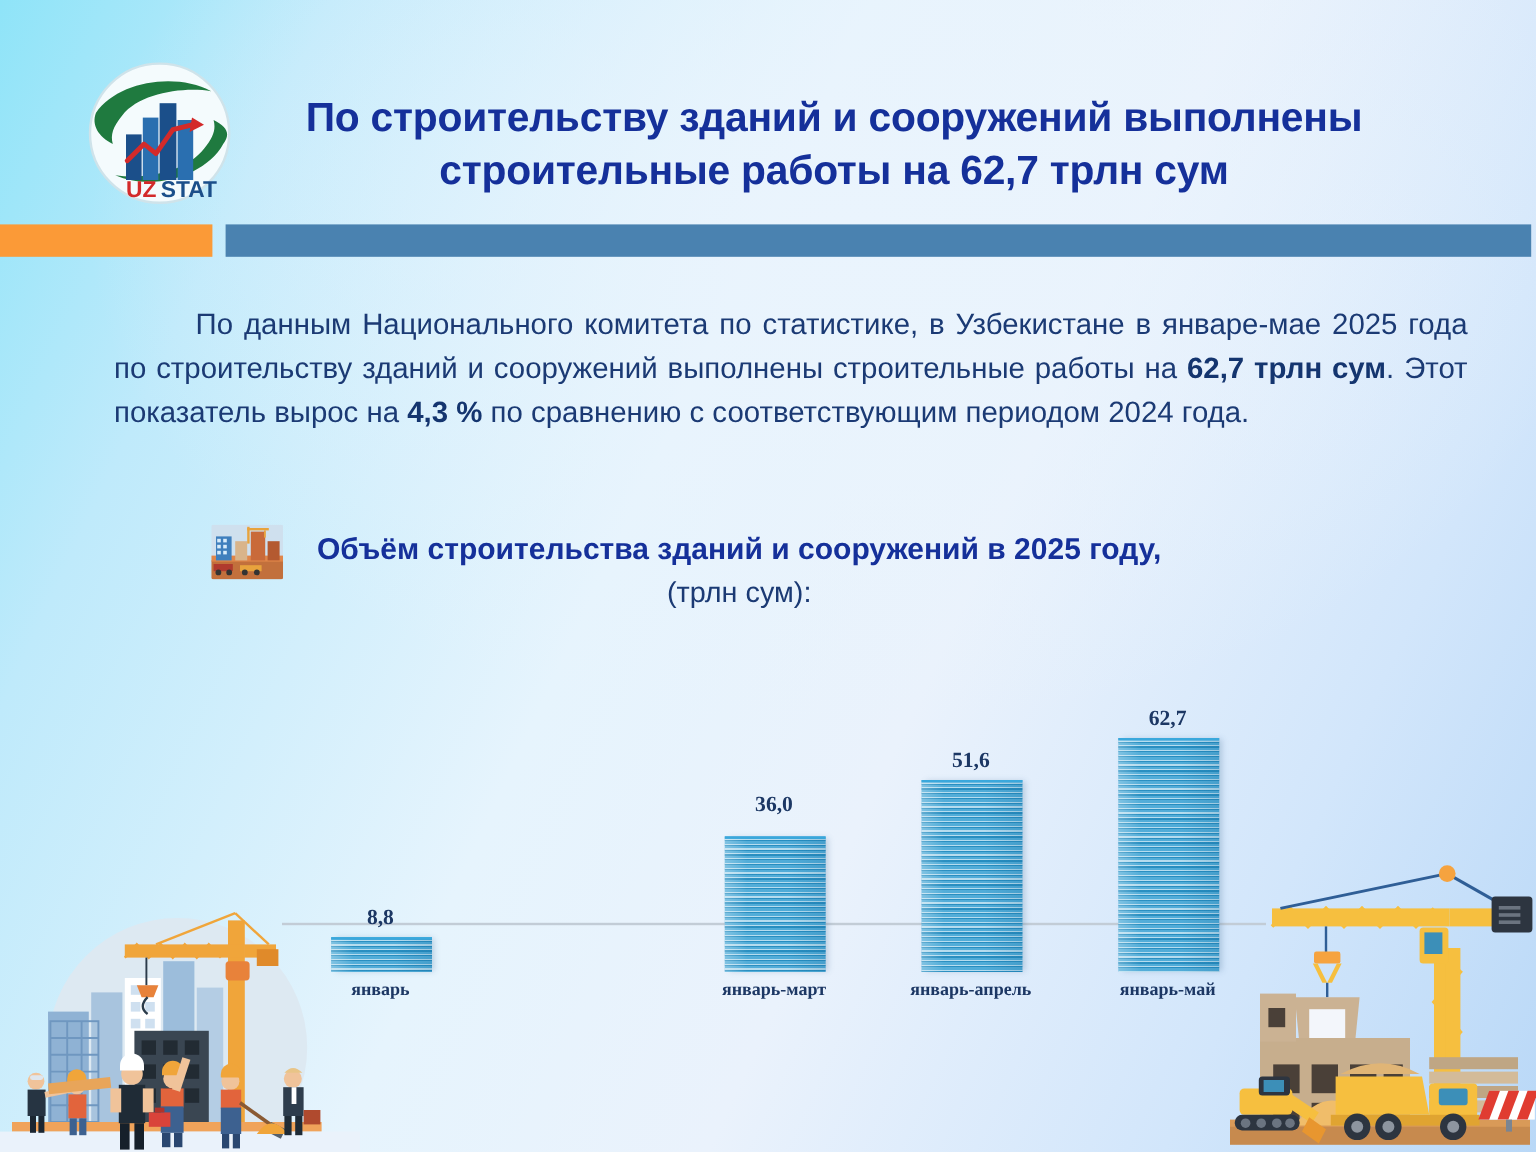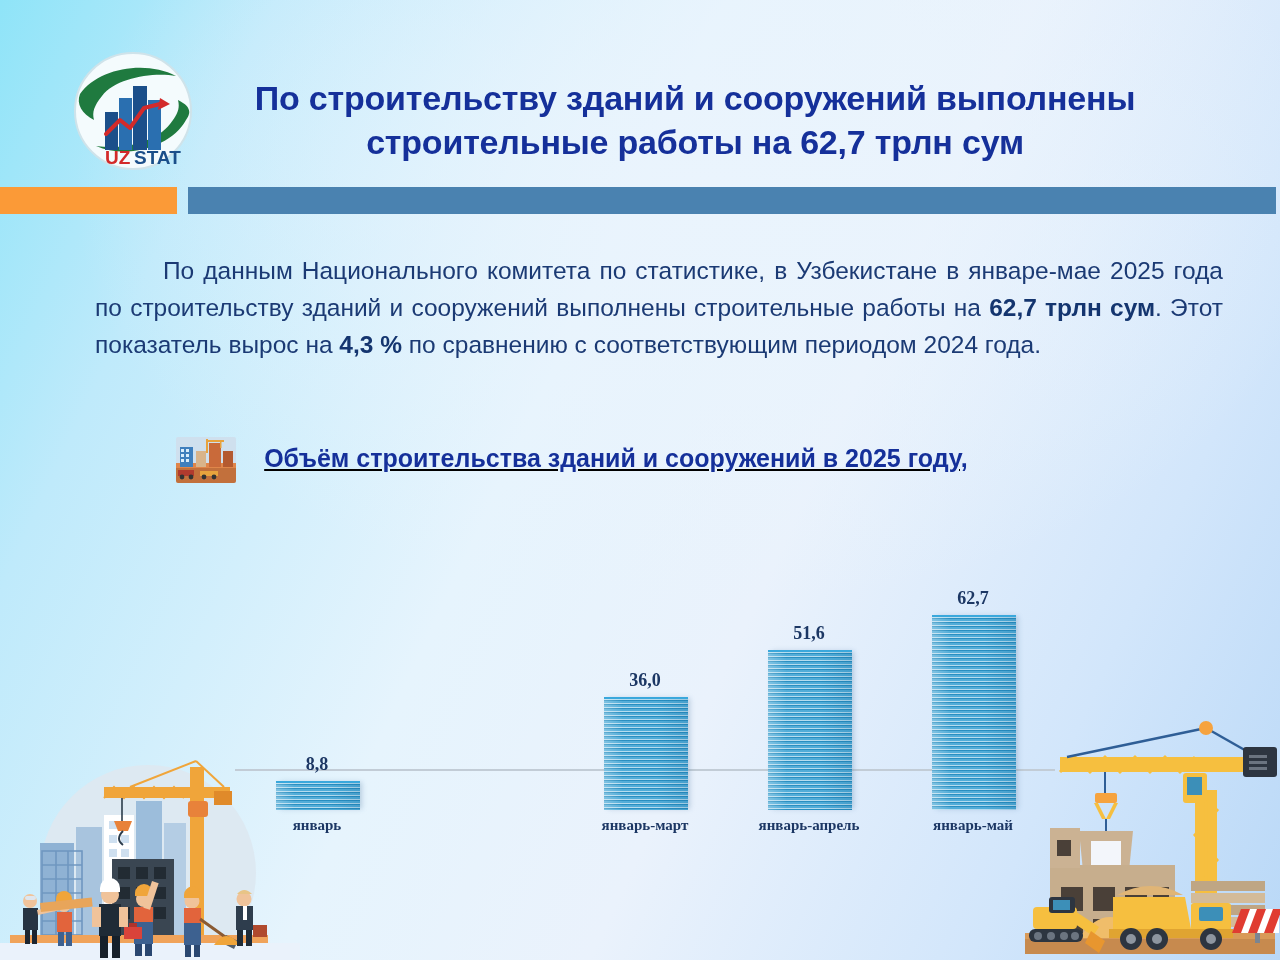--- a/index.html
+++ b/index.html
@@ -90,21 +90,20 @@
     border-radius: 2px;
     overflow: hidden;
   }
   #chart-heading {
     position: absolute;
     left: 176px;
     top: 440px;
     width: 880px;
     text-align: center;
     font-family: "Liberation Sans", sans-serif;
-    text-decoration: underline;
   }
   #chart-heading .line1 {
     display: block;
     font-weight: bold;
     font-size: 25px;
     line-height: 36px;
     color: #15309a;
   }
   #chart-heading .line2 {
     display: block;
@@ -270,34 +269,35 @@
       <rect x="2" y="33" width="16" height="6" fill="#b03a2e"></rect>
       <circle cx="6" cy="40" r="2.4" fill="#333"></circle>
         <circle cx="15" cy="40" r="2.4" fill="#333"></circle>
       <rect x="24" y="34" width="18" height="5" fill="#e8a33d"></rect>
       <circle cx="28" cy="40" r="2.4" fill="#333"></circle>
         <circle cx="38" cy="40" r="2.4" fill="#333"></circle>
     </svg>
   </div>
   <div id="chart-heading">
     <span class="line1">Объём строительства зданий и сооружений в 2025 году,</span>
+    <span class="line2">(трлн сум):</span>
   </div>
 
   <div id="chart">
     <div id="plot"></div>
     <div id="axis-line"></div>
 
   <div class="bar-slot" style="left: 0px;">
         <div class="bar" style="height: 27px;"></div>
         <div class="bar-value" style="bottom: 35px;">8,8</div>
         <div class="bar-label">январь</div>
       </div>
       <div class="bar-slot" style="left: 328px;">
         <div class="bar" style="height: 111px;"></div>
-        <div class="bar-value" style="bottom: 119px;">36,0</div>
+        <div class="bar-value" style="bottom: 129px;">36,0</div>
         <div class="bar-label">январь-март</div>
       </div>
       <div class="bar-slot" style="left: 492px;">
         <div class="bar" style="height: 158px;"></div>
         <div class="bar-value" style="bottom: 166px;">51,6</div>
         <div class="bar-label">январь-апрель</div>
       </div>
       <div class="bar-slot" style="left: 656px;">
         <div class="bar" style="height: 193px;"></div>
         <div class="bar-value" style="bottom: 201px;">62,7</div>

